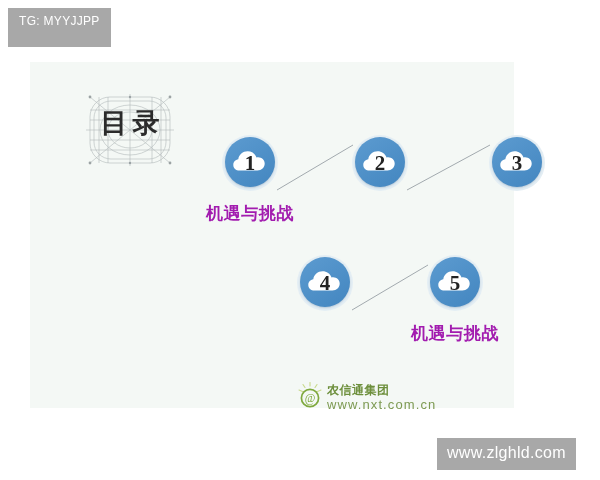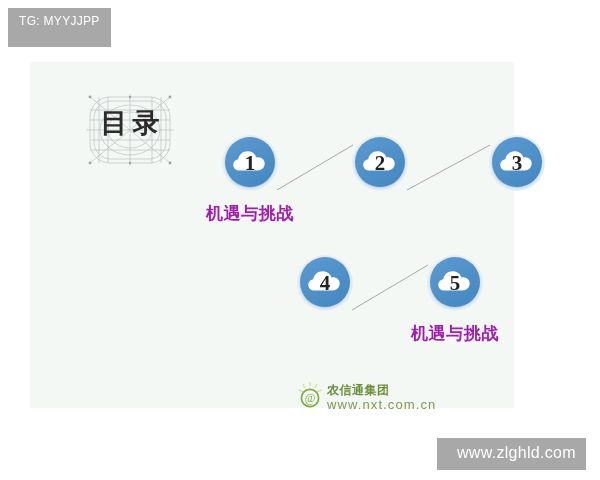--- a/index.html
+++ b/index.html
@@ -29,21 +29,21 @@
     background: #a8a8a8;
     color: #ffffff;
     font-size: 12px;
     letter-spacing: 0.3px;
     line-height: 1;
     padding: 7px 11px 20px 11px;
     white-space: nowrap;
     font-family: "Liberation Sans", "DejaVu Sans", sans-serif;
   }
   #wm-top { left: 8px; top: 8px; }
-  #wm-bottom { left: 437px; top: 438px; font-size: 16px; padding: 7px 10px 9px 20px;}
+  #wm-bottom { left: 437px; top: 438px; font-size: 16px; padding: 7px 10px 9px 10px;}
 
   
   #slide {
     position: absolute;
     left: 0;
     top: 62px;
     width: 484px;
     height: 346px;
     background: #f4f8f5;
     margin-left: 30px;

